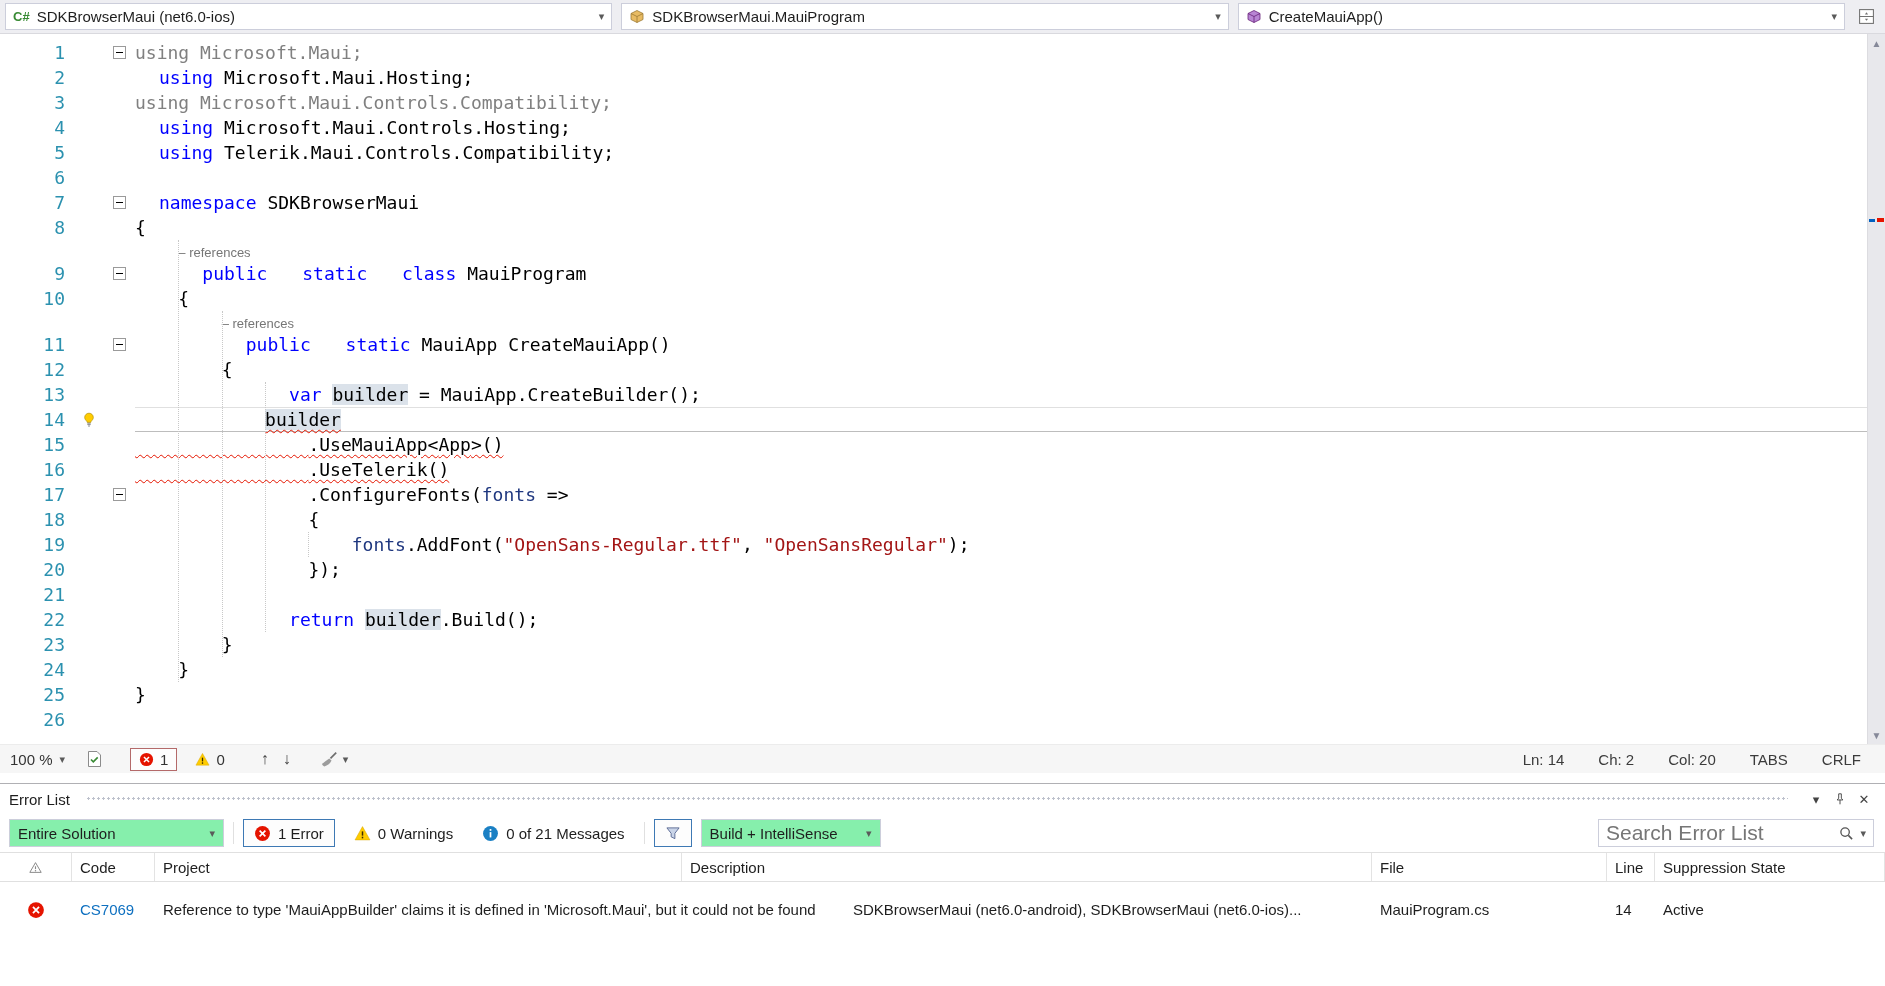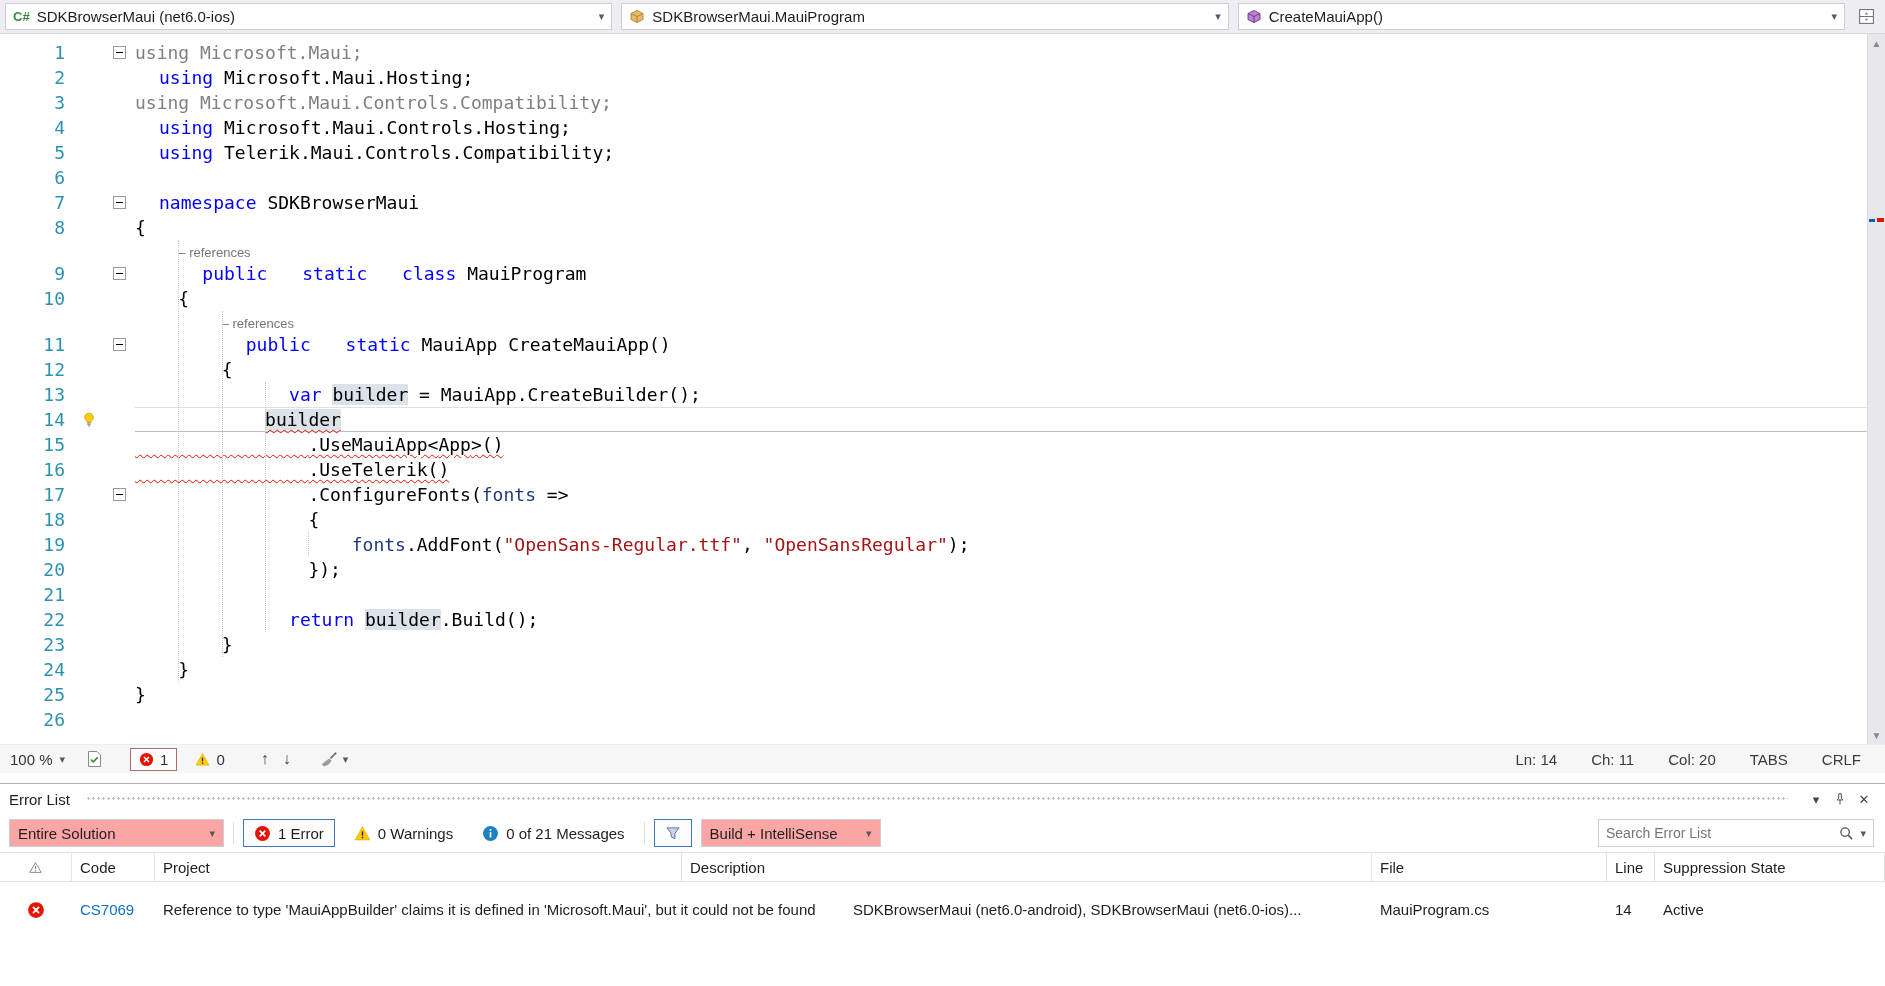--- a/index.html
+++ b/index.html
@@ -66,31 +66,31 @@
   
   .splitgap{height:10px;background:#fff;flex:none;}
   .panel{height:203px;flex:none;border-top:1px solid #b0b0b4;background:#fff;
     display:flex;flex-direction:column;}
   .phead{height:30px;display:flex;align-items:center;padding:0 9px;font-size:15px;color:#1e1e1e;}
   .grip{flex:1;height:6px;margin:0 16px;
     background-image:radial-gradient(#bdc1cc 1px,transparent 1.2px);background-size:5px 5px;}
   .phicon{width:24px;height:24px;display:flex;align-items:center;justify-content:center;
     color:#444;font-size:13px;}
   .ptools{height:38px;display:flex;align-items:center;gap:9px;padding:0 9px;}
-  .combo{height:28px;border:1px solid #cccedb;background:#fca5a5;display:flex;align-items:center;
+  .combo{height:28px;border:1px solid #cccedb;background:#86efac;display:flex;align-items:center;
     gap:14px;padding:0 8px;font-size:15px;}
   .combo .chev{color:#5a5a5a;font-size:11px;margin-left:auto;}
   .combo.scope{width:215px;}
   .combo.buildfilter{width:180px;}
   .tbtn{height:28px;display:flex;align-items:center;gap:7px;padding:0 10px;font-size:15px;}
   .tbtn.sel{border:1px solid #3e79b4;background:#fdfdfd;}
   .vsep{width:1px;height:22px;background:#e0e0e0;}
   .searchbox{margin-left:auto;margin-right:2px;width:276px;height:28px;border:1px solid #cccedb;
     background:#fff;display:flex;align-items:center;gap:6px;padding:0 7px;}
-  .searchbox input{flex:1;min-width:0;border:none;outline:none;font-size:14px;
+  .searchbox input{flex:1;min-width:0;border:none;outline:none;font-size:21px;
     font-family:"Liberation Sans",sans-serif;color:#1e1e1e;}
   .searchbox input::placeholder{color:#767676;}
   .searchbox .chev{font-size:11px;color:#5a5a5a;}
 
   .thead{display:flex;height:30px;border-top:1px solid #e0e0e0;border-bottom:1px solid #e0e0e0;
     font-size:15px;color:#1e1e1e;flex:none;}
   .th{display:flex;align-items:center;padding:0 8px;border-right:1px solid #e3e3e3;}
   .th.sev{justify-content:center;}
   .trow{display:flex;min-height:56px;font-size:15px;}
   .td{display:flex;align-items:center;padding:4px 8px;line-height:20px;}
@@ -210,21 +210,21 @@
     <span class="navarr">↓</span>
     <div class="broom">
       <svg width="17" height="15" viewBox="0 0 17 15">
         <path d="M15.8 1.3L14.6.1 8.9 5.8l1.2 1.2z" fill="#6e6e6e"></path>
         <path d="M8.3 6.4l2.2 2.2c-.9 2.3-3 4.5-7.2 5.9-1-.5-1.9-1.4-2.4-2.4C3.3 9.9 6 8 8.3 6.4z" fill="#9c9c9c"></path>
       </svg>
       <span class="chev">▾</span>
     </div>
     <div class="sright">
       <span>Ln: 14</span>
-      <span>Ch: 11</span>
+      <span>Ch: 2</span>
       <span>Col: 20</span>
       <span>TABS</span>
       <span>CRLF</span>
     </div>
   </div>
 
   <div class="splitgap"></div>
 
   <div class="panel">
     <div class="phead">

